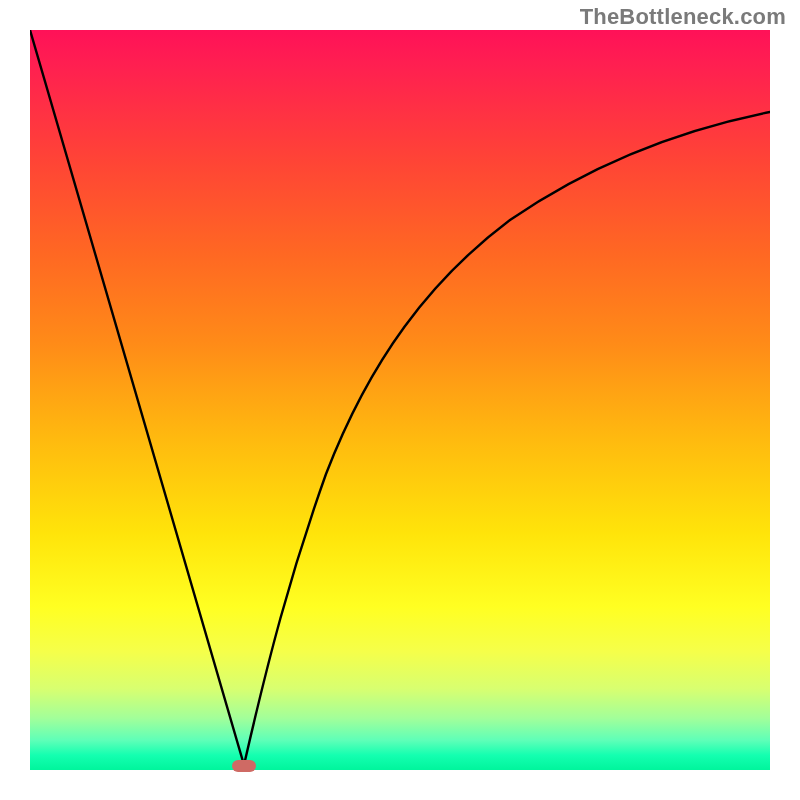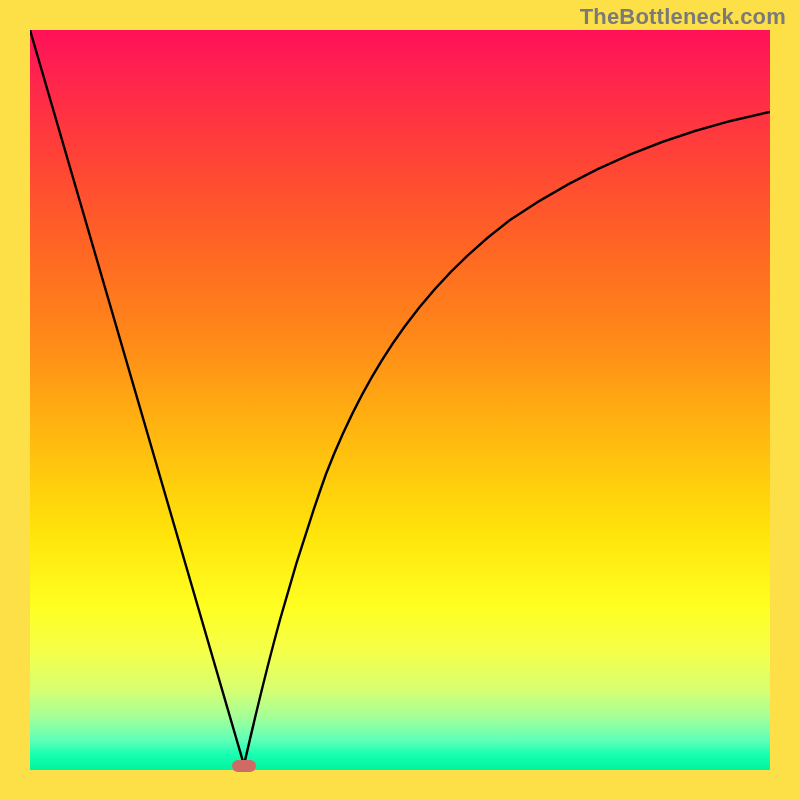--- a/index.html
+++ b/index.html
@@ -7,21 +7,21 @@
     padding: 0;
     width: 800px;
     height: 800px;
     background: #000;
     position: relative;
     overflow: hidden;
   }
   .frame {
     position: absolute;
     inset: 0;
-    background: #fde047;
+    background: #ffffff;
     padding-left: 44px;
   }
   .plot-area {
     position: absolute;
     left: 30px;
     top: 30px;
     width: 740px;
     height: 740px;
     background: linear-gradient(to bottom,
       #ff1158 0%,

